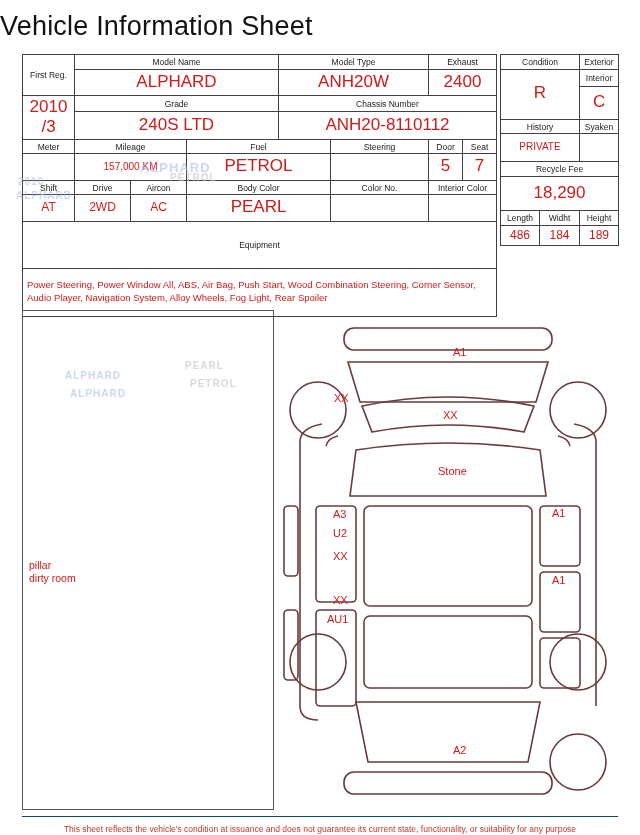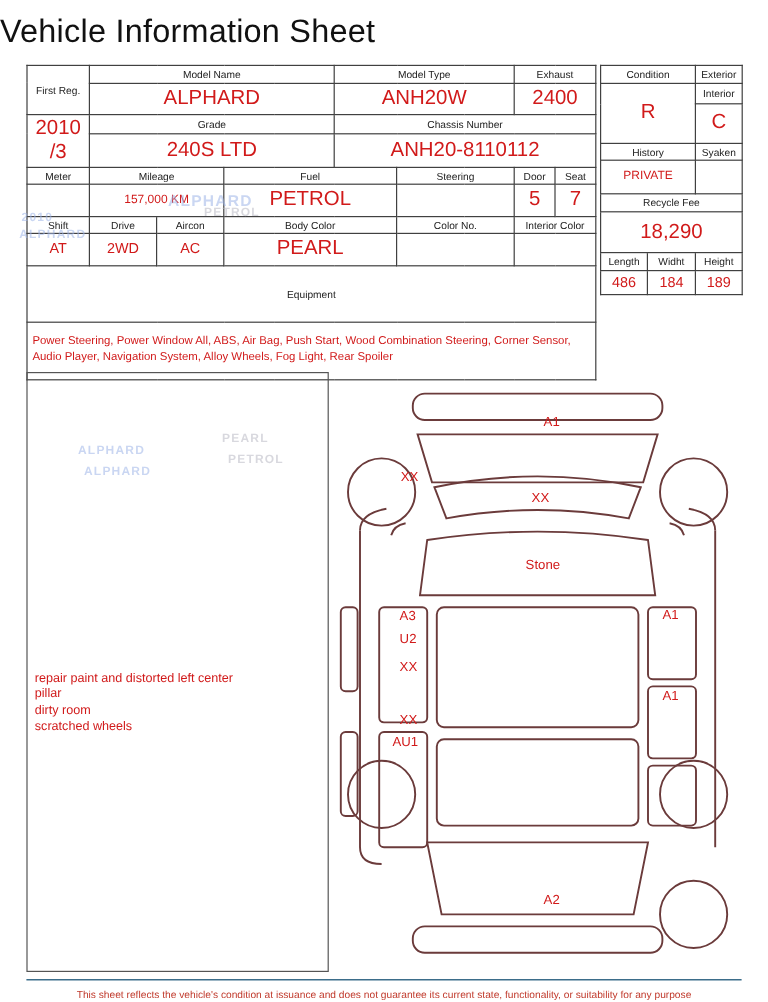--- a/index.html
+++ b/index.html
@@ -314,24 +314,22 @@
   <div class="ghost sm gray" style="left:170px; top:172px;">PETROL</div>
   <div class="ghost sm" style="left:16px; top:190px;">ALPHARD</div>
   <div class="ghost sm" style="left:65px; top:370px;">ALPHARD</div>
   <div class="ghost sm gray" style="left:185px; top:360px;">PEARL</div>
   <div class="ghost sm" style="left:70px; top:388px;">ALPHARD</div>
   <div class="ghost sm gray" style="left:190px; top:378px;">PETROL</div>
 
   <div class="commentbox">
     <div class="comment-area"></div>
     <div class="specialnote-body">
-      <div>repair paint and distorted left center</div>
       <div> pillar</div>
       <div>dirty room</div>
-      <div>scratched wheels</div>
     </div>
   </div>
 
   <div class="diagram">
     <svg width="340" height="500" viewBox="0 0 340 500">
       <g fill="none" stroke="#6b3b3b" stroke-width="1.6">
 
         <rect x="66" y="18" width="208" height="22" rx="10"></rect>
 
         <path d="M70 52 L270 52 L258 92 L82 92 Z"></path>

